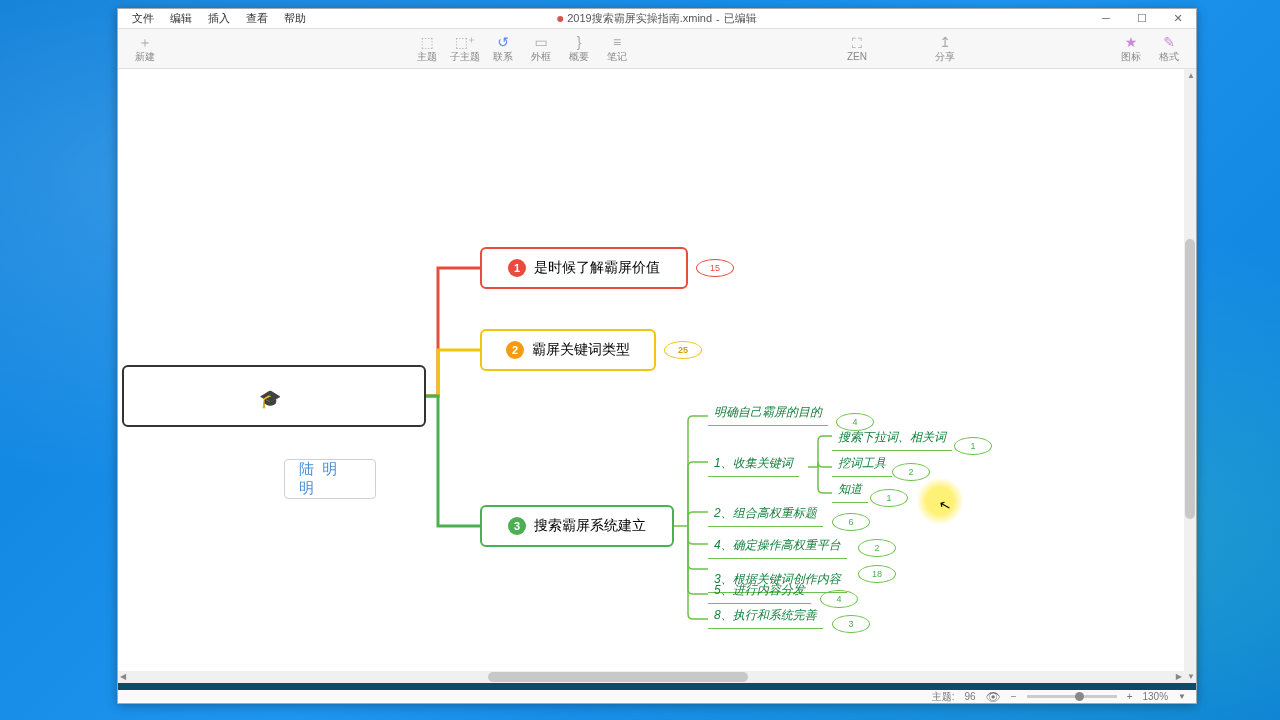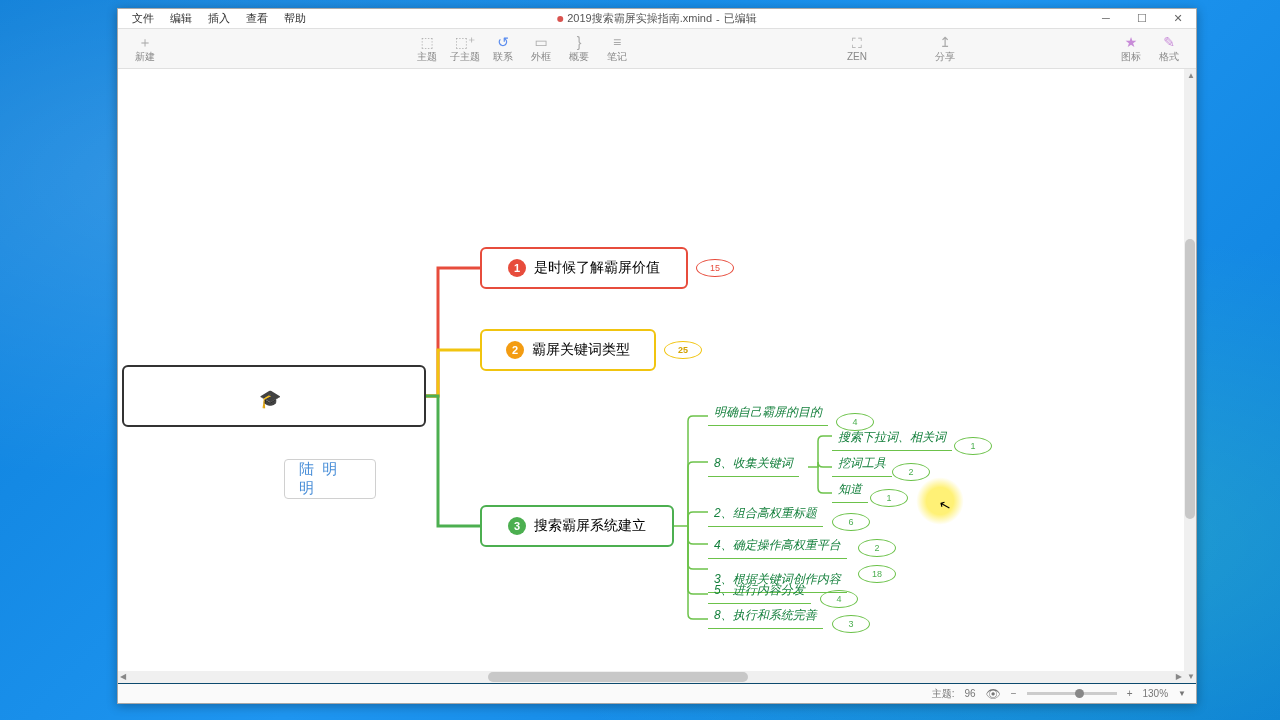--- a/index.html
+++ b/index.html
@@ -106,21 +106,21 @@
   position: absolute; left: 798px; top: 408px; width: 48px; height: 48px;
   border-radius: 50%; background: radial-gradient(circle, #fff176 0%, #fff176 40%, rgba(255,241,118,0) 70%);
 }
 .cursor {
   position: absolute; left: 821px; top: 428px; font-size: 14px; color: #000;
   transform: rotate(-15deg);
 }
 
 .statusbar {
   position: absolute; bottom: 0; left: 0; right: 0; height: 20px;
-  background: #fafafa; border-top: 1px solid #0c4a6e;
+  background: #fafafa; border-top: 7px solid #0c4a6e;
   display: flex; align-items: center; justify-content: flex-end; font-size: 10px; color: #777;
   padding: 0 10px; gap: 10px;
 }
 .zoom-slider { width: 90px; height: 3px; background: #ccc; position: relative; }
 .zoom-slider .handle { position: absolute; left: 48px; top: -3px; width: 9px; height: 9px; border-radius: 50%; background: #888; }
 .eye-icon { font-size: 12px; }
 svg.connections { position: absolute; left: 0; top: 0; pointer-events: none; }
 </style>
 </head>
 <body>
@@ -245,21 +245,21 @@
     <div class="count-badge cb-yel" style="left:546px; top:272px;">25</div>
 
     <div class="node branch3">
       <span class="badge b-grn">3</span>
       <span>搜索霸屏系统建立</span>
     </div>
 
     <div class="leaf" style="left:590px; top:335px;">明确自己霸屏的目的</div>
     <div class="count-badge cb-grn" style="left:718px; top:344px;">4</div>
 
-    <div class="leaf" style="left:590px; top:386px;">8、收集关键词</div>
+    <div class="leaf" style="left:590px; top:386px;">1、收集关键词</div>
 
     <div class="leaf" style="left:714px; top:360px;text-align:right;">搜索下拉词、相关词</div>
     <div class="count-badge cb-grn" style="left:836px; top:368px;">1</div>
 
     <div class="leaf" style="left:714px; top:386px;">挖词工具</div>
     <div class="count-badge cb-grn" style="left:774px; top:394px;">2</div>
 
     <div class="leaf" style="left:714px; top:412px;">知道</div>
     <div class="count-badge cb-grn" style="left:752px; top:420px;">1</div>
 

